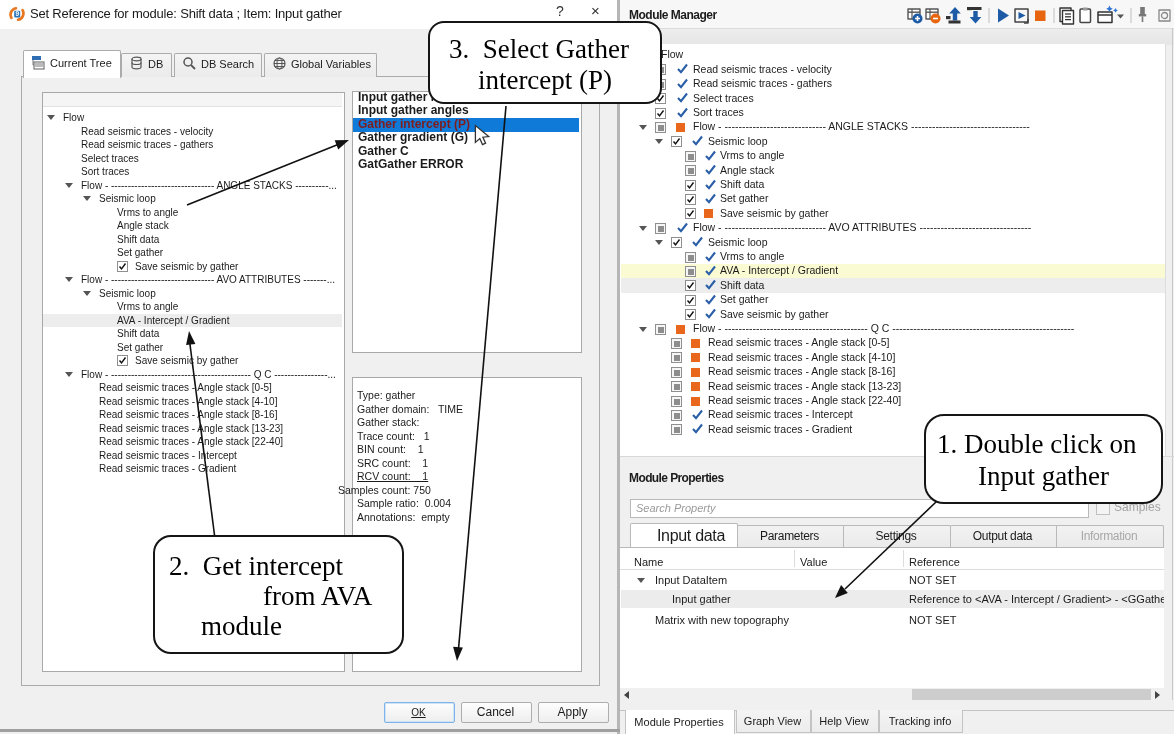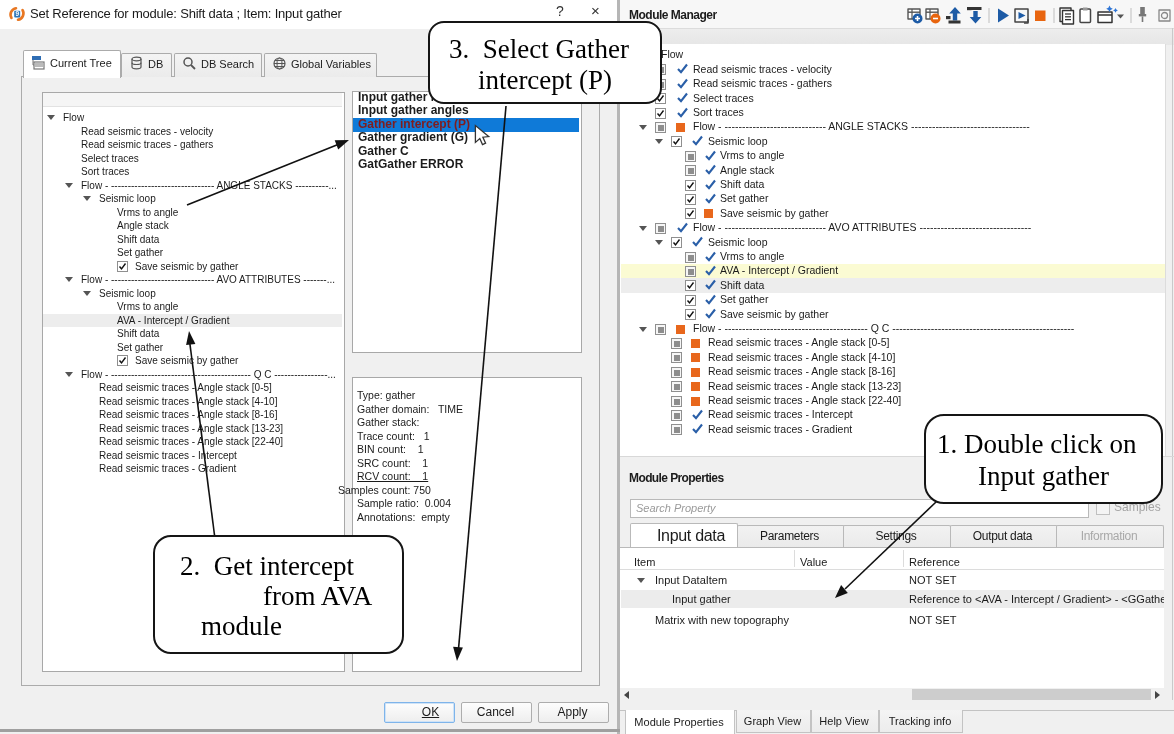--- a/index.html
+++ b/index.html
@@ -129,21 +129,21 @@
 <div class="txt t105" style="left:357px;top:403px;">Gather domain:   TIME</div>
 <div class="txt t105" style="left:357px;top:416px;">Gather stack:</div>
 <div class="txt t105" style="left:357px;top:430px;">Trace count:   1</div>
 <div class="txt t105" style="left:357px;top:443px;">BIN count:    1</div>
 <div class="txt t105" style="left:357px;top:457px;">SRC count:    1</div>
 <div class="txt t105" style="left:357px;top:470px;text-decoration:underline;">RCV count:    1</div>
 <div class="txt t105" style="left:338px;top:484px;">Samples count: 750</div>
 <div class="txt t105" style="left:357px;top:497px;">Sample ratio:  0.004</div>
 <div class="txt t105" style="left:357px;top:511px;">Annotations:  empty</div>
 <div class="abs" style="left:384px;top:702px;width:69px;height:19px;border:1px solid #7eb4ea;box-shadow:inset 0 0 0 1px #cfe3f7;background:linear-gradient(#fdfdfd,#eeeeee);border-radius:2px;"></div>
-    <div class="txt" style="left:396px;top:706px;width:69px;text-align:center;font-size:12px;text-decoration:underline;">OK</div>
+    <div class="txt" style="left:384px;top:706px;width:69px;text-align:center;font-size:10px;text-decoration:underline;">OK</div>
 <div class="abs" style="left:461px;top:702px;width:69px;height:19px;border:1px solid #adadad;background:linear-gradient(#fdfdfd,#eeeeee);border-radius:2px;"></div>
     <div class="txt" style="left:461px;top:706px;width:69px;text-align:center;font-size:12px;">Cancel</div>
 <div class="abs" style="left:538px;top:702px;width:69px;height:19px;border:1px solid #adadad;background:linear-gradient(#fdfdfd,#eeeeee);border-radius:2px;"></div>
     <div class="txt" style="left:538px;top:706px;width:69px;text-align:center;font-size:12px;">Apply</div>
 <div class="abs" style="left:617px;top:0;width:3px;height:734px;background:#b6b6b6;"></div>
 <div class="abs" style="left:0;top:729px;width:620px;height:3px;background:#9f9f9f;"></div>
 </div>
 <div class="abs" style="left:620px;top:0;width:554px;height:734px;background:#f0f0f0;">
 <div class="abs" style="left:0;top:0;width:554px;height:28px;background:#f7f7f7;"></div>
 <div class="txt b" style="left:9px;top:9px;font-size:12px;letter-spacing:-0.5px;">Module Manager</div>
@@ -378,21 +378,21 @@
 <div class="abs" style="left:223.0px;top:525px;width:106px;height:22px;background:linear-gradient(#f2f2f2,#eaeaea);border:1px solid #b9b9b9;border-bottom:none;border-radius:2px 2px 0 0;"></div>
 <div class="txt" style="left:223.0px;top:530px;width:106px;text-align:center;font-size:12px;letter-spacing:-0.3px;color:#1b1b1b;">Settings</div>
 <div class="abs" style="left:329.5px;top:525px;width:106px;height:22px;background:linear-gradient(#f2f2f2,#eaeaea);border:1px solid #b9b9b9;border-bottom:none;border-radius:2px 2px 0 0;"></div>
 <div class="txt" style="left:329.5px;top:530px;width:106px;text-align:center;font-size:12px;letter-spacing:-0.3px;color:#1b1b1b;">Output data</div>
 <div class="abs" style="left:436.0px;top:525px;width:106px;height:22px;background:linear-gradient(#f2f2f2,#eaeaea);border:1px solid #b9b9b9;border-bottom:none;border-radius:2px 2px 0 0;"></div>
 <div class="txt" style="left:436.0px;top:530px;width:106px;text-align:center;font-size:12px;letter-spacing:-0.3px;color:#a8a8a8;">Information</div>
 <div class="abs" style="left:0;top:547px;width:544px;height:141px;background:#fff;border-top:1px solid #b9b9b9;"></div>
 <div class="abs" style="left:0;top:548px;width:544px;height:21px;background:#fff;border-bottom:1px solid #dcdcdc;"></div>
 <div class="abs" style="left:174px;top:550px;width:1px;height:17px;background:#dcdcdc;"></div>
 <div class="abs" style="left:283px;top:550px;width:1px;height:17px;background:#dcdcdc;"></div>
-<div class="txt" style="left:14px;top:556px;">Item</div>
+<div class="txt" style="left:14px;top:556px;">Name</div>
 <div class="txt" style="left:180px;top:556px;">Value</div>
 <div class="txt" style="left:289px;top:556px;">Reference</div>
 <div class="exp" style="left:17px;top:578px;"></div>
 <div class="txt" style="left:35px;top:574px;">Input DataItem</div>
 <div class="txt" style="left:289px;top:574px;">NOT SET</div>
 <div class="abs" style="left:1px;top:590px;width:543px;height:18px;background:#ececec;"></div>
 <div class="txt" style="left:52px;top:593px;">Input gather</div>
 <div class="txt" style="left:289px;top:593px;width:255px;overflow:hidden;">Reference to &lt;AVA - Intercept / Gradient&gt; - &lt;GGather&gt; - &lt;</div>
 <div class="txt" style="left:35px;top:614px;">Matrix with new topography</div>
 <div class="txt" style="left:289px;top:614px;">NOT SET</div>
@@ -428,12 +428,12 @@
 </g>
 </svg>
 <div class="callout" style="left:428px;top:21px;width:234px;height:83px;border-radius:16px;font-size:27px;line-height:31px;padding-top:11px;">
     <div style="text-align:left;padding-left:19px;">3.&nbsp;&nbsp;Select Gather</div>
     <div>intercept (P)</div>
   </div>
 <div class="callout" style="left:924px;top:414px;width:239px;height:90px;border-radius:20px;font-size:27px;line-height:32px;padding-top:12px;">
     <div style="text-align:left;padding-left:11px;">1. Double click on</div>
     <div>Input gather</div>
   </div>
-<div class="callout" style="left:153px;top:535px;width:251px;height:119px;border-radius:18px;font-size:27px;line-height:30px;padding-top:14px;text-align:left;"><span style="padding-left:25px;text-align:center;">2.&nbsp;&nbsp;Get intercept</span><br><span style="padding-left:60px;margin-left:48px;">from AVA</span><br><span style="padding-left:46px;">module</span></div>
+<div class="callout" style="left:153px;top:535px;width:251px;height:119px;border-radius:18px;font-size:27px;line-height:30px;padding-top:14px;text-align:left;"><span style="padding-left:14px;text-align:center;">2.&nbsp;&nbsp;Get intercept</span><br><span style="padding-left:60px;margin-left:48px;">from AVA</span><br><span style="padding-left:46px;">module</span></div>
 </body></html>

